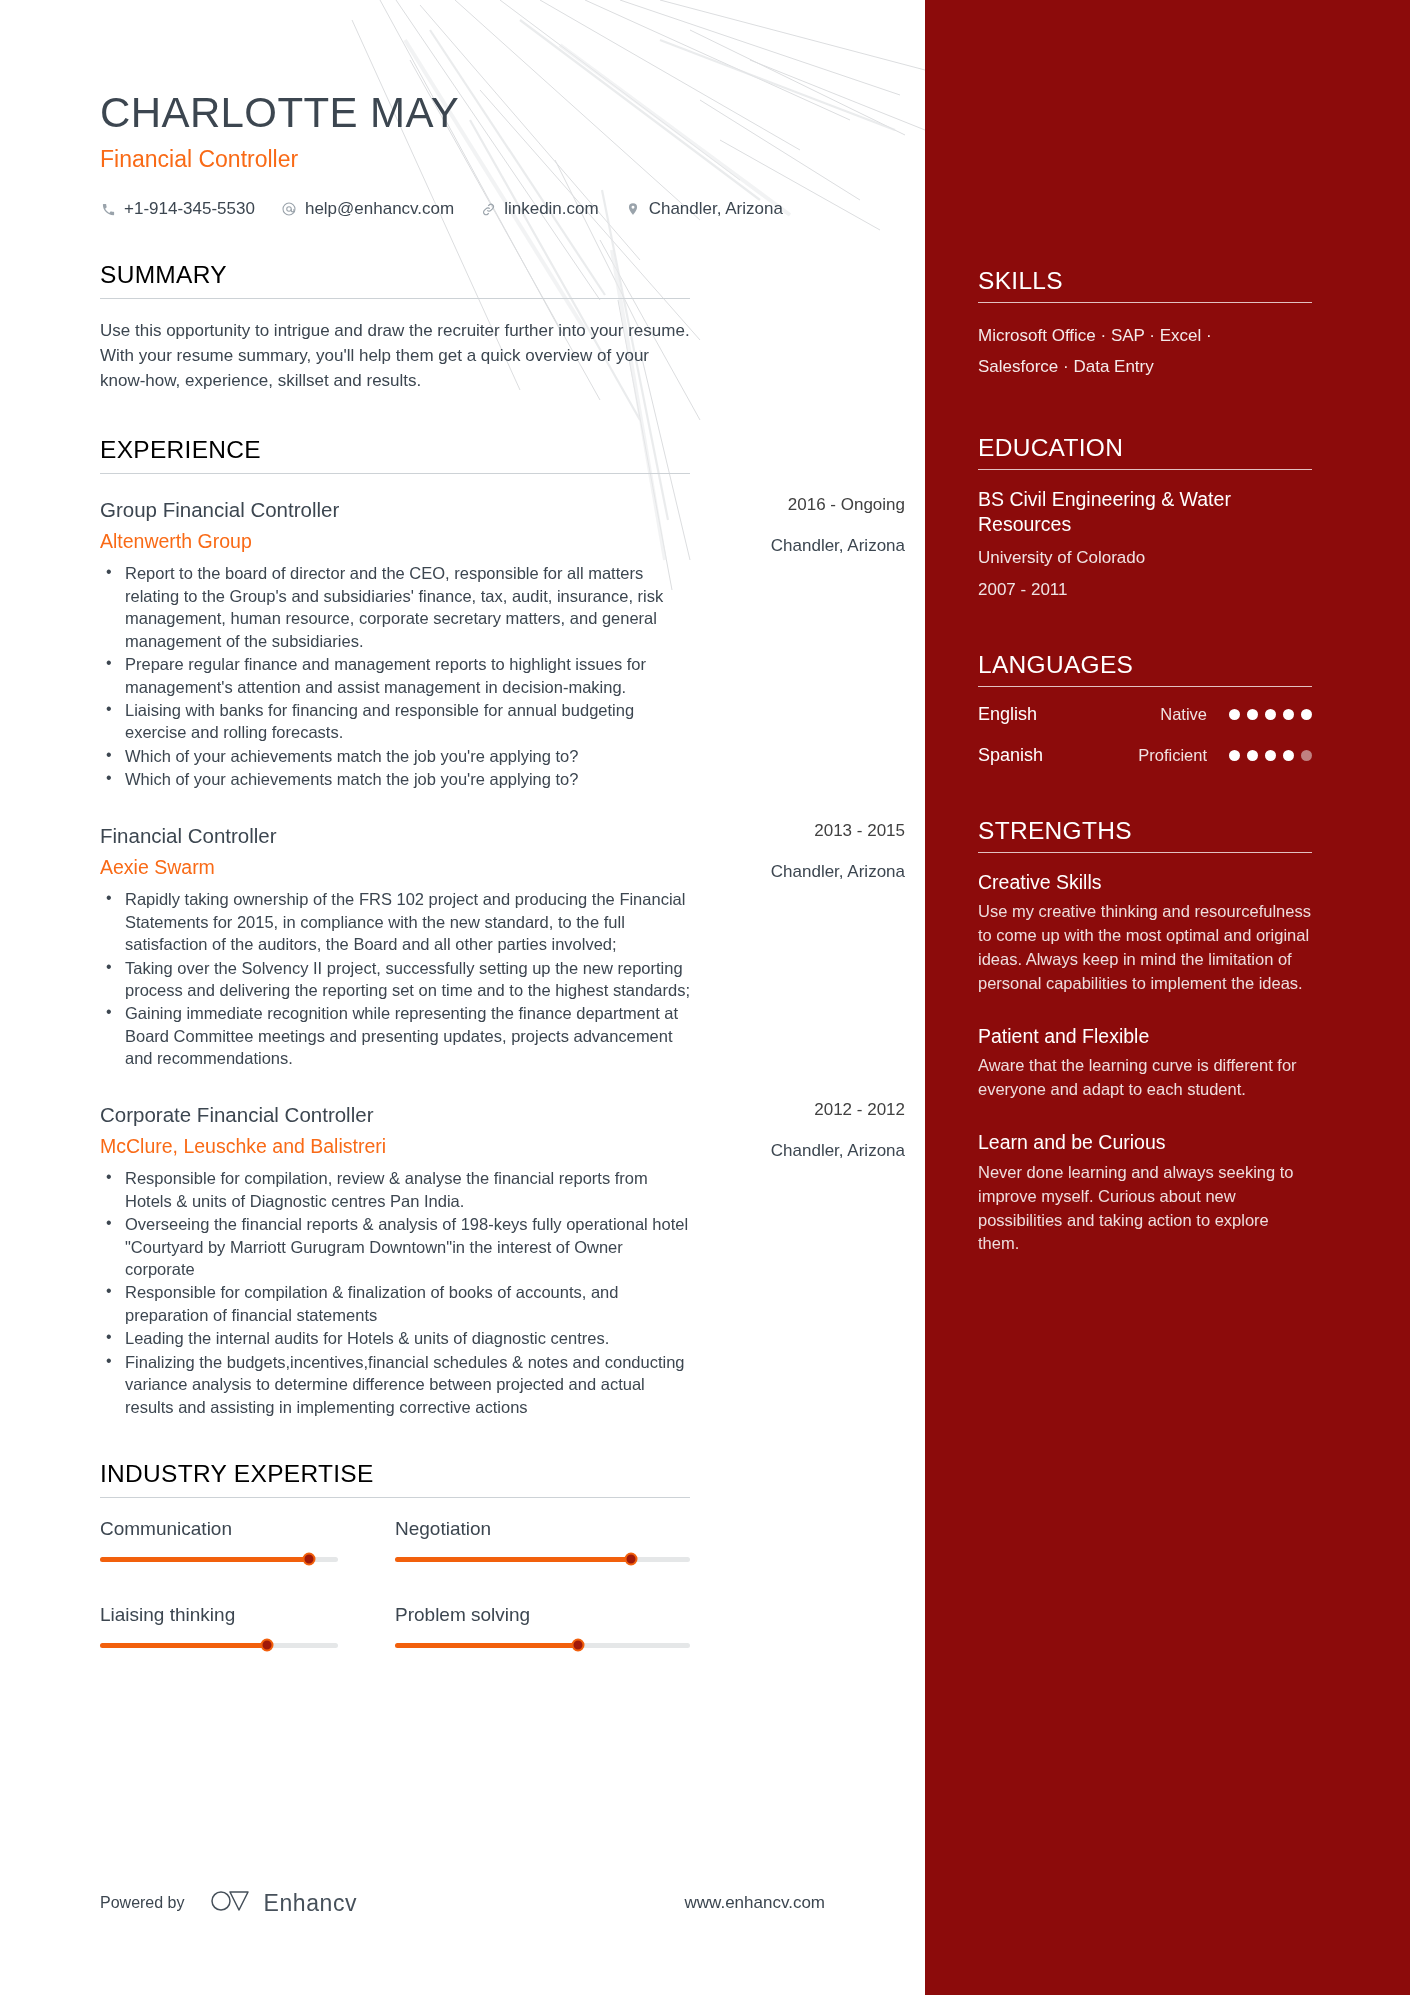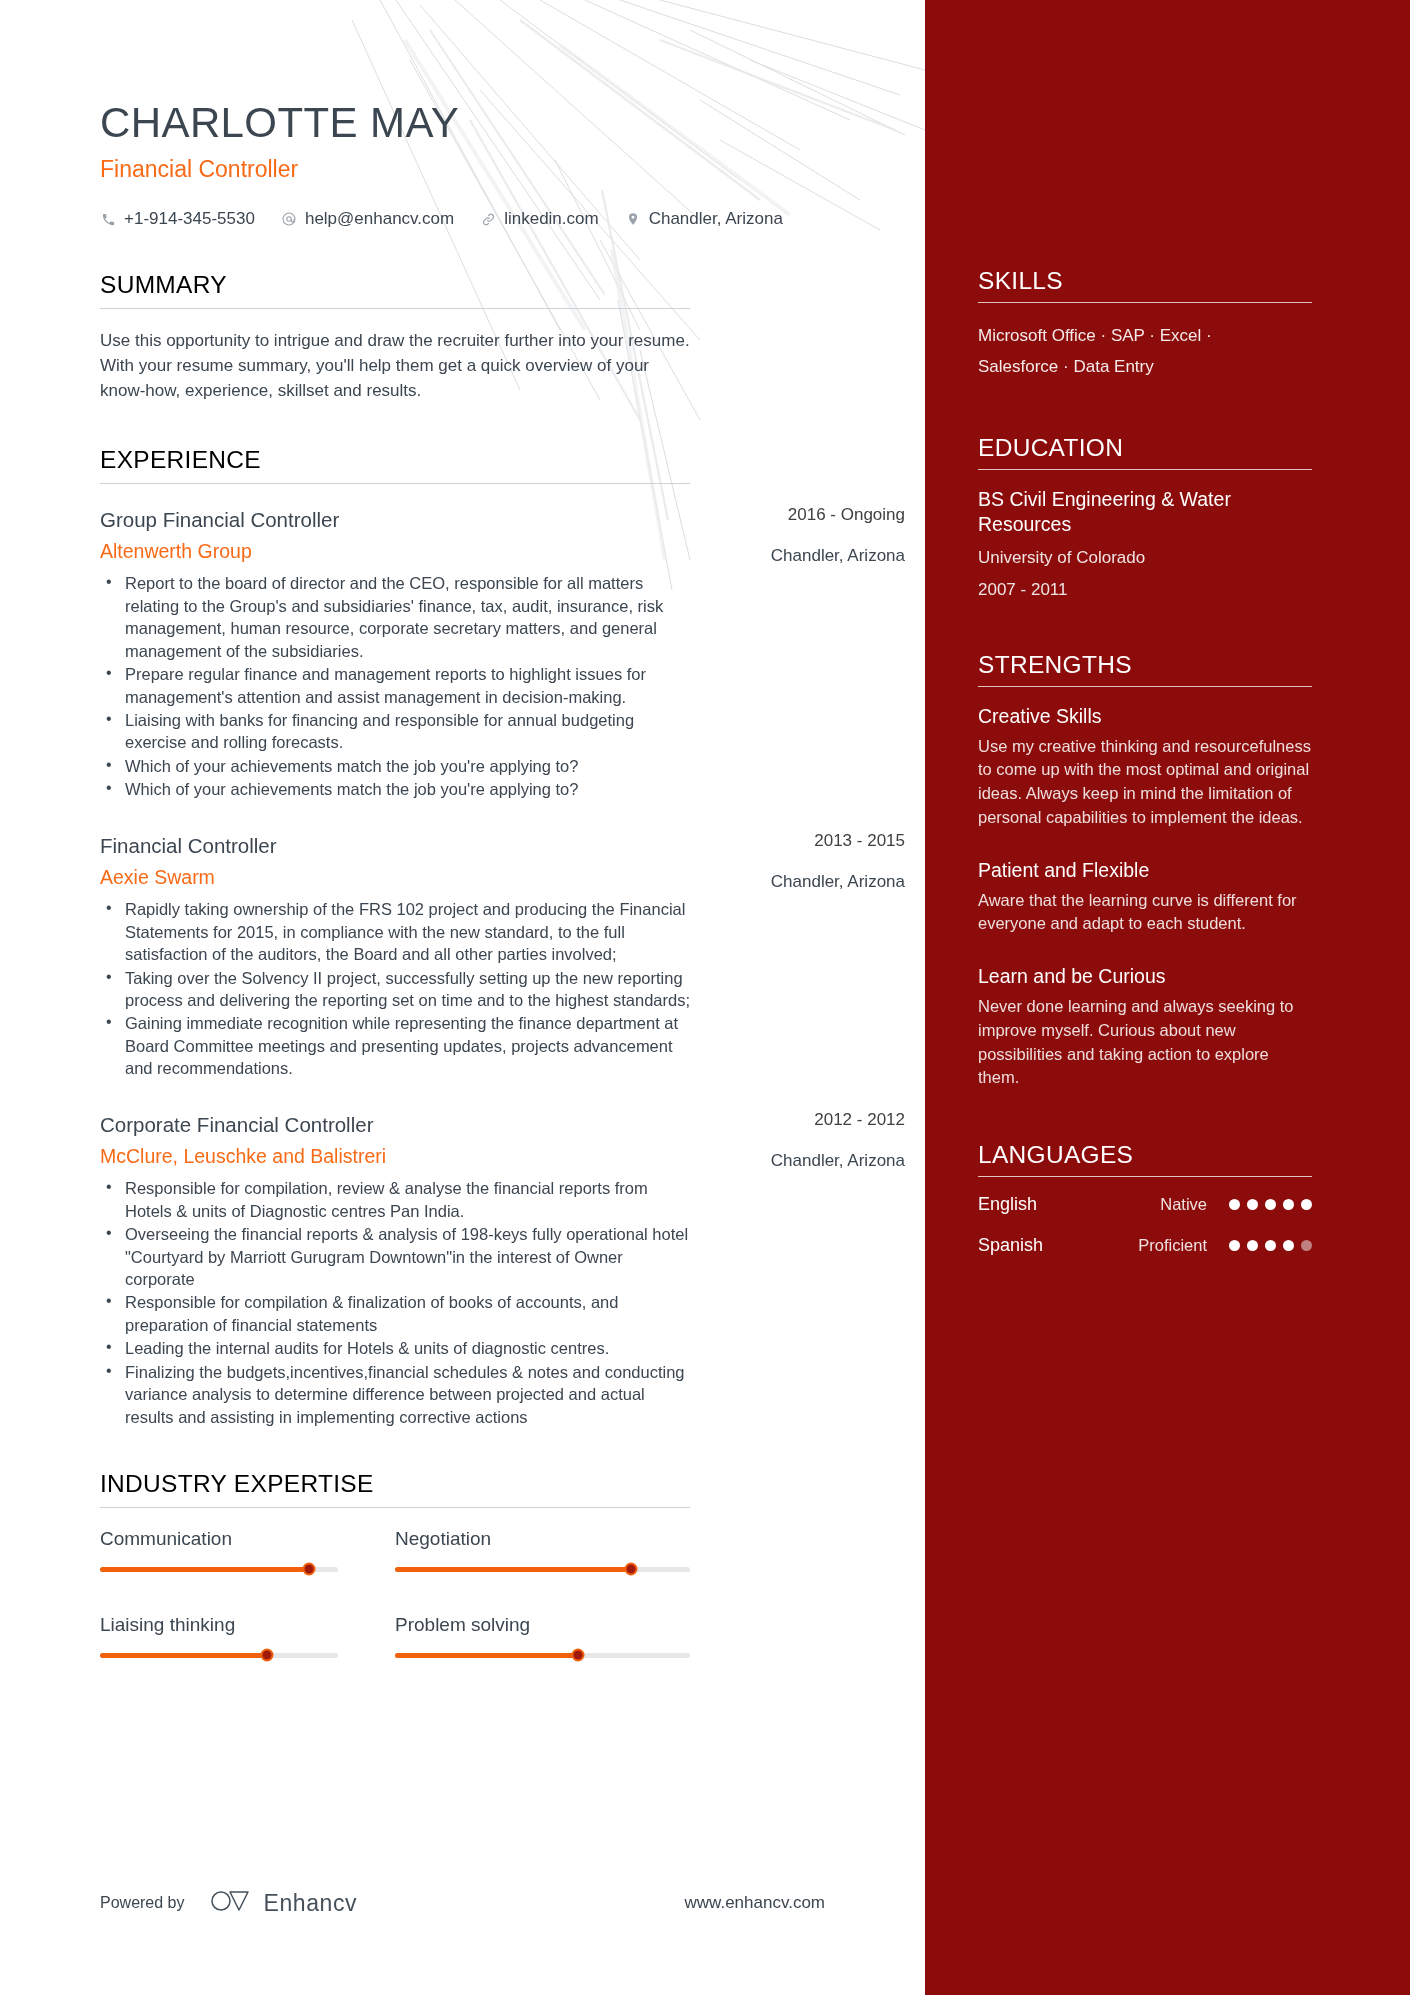--- a/index.html
+++ b/index.html
@@ -118,21 +118,21 @@
     background: #ffffff;
   }
   .dot.off { background: #c08080; }
 
   
   .main {
     position: absolute;
     top: 0; left: 0;
     width: 925px;
     box-sizing: border-box;
-    padding: 10px 0 0 100px;
+    padding: 0 0 0 100px;
   }
 
   .name {
     margin: 92px 0 0 0;
     font-size: 42px;
     font-weight: 400;
     letter-spacing: 0.4px;
     color: #3c4650;
     line-height: 1;
   }
@@ -369,38 +369,20 @@
 
       <section class="side-block">
         <h2 class="side-sec-title">EDUCATION</h2>
         <div class="side-rule"></div>
         <div class="edu-degree">BS Civil Engineering &amp; Water Resources</div>
         <div class="edu-school">University of Colorado</div>
         <div class="edu-date">2007 - 2011</div>
       </section>
 
       <section class="side-block">
-        <h2 class="side-sec-title">STRENGTHS</h2>
-        <div class="side-rule"></div>
-
-        <div class="strength">
-          <div class="strength-title">Creative Skills</div>
-          <div class="strength-text">Use my creative thinking and resourcefulness to come up with the most optimal and original ideas. Always keep in mind the limitation of personal capabilities to implement the ideas.</div>
-        </div>
-        <div class="strength">
-          <div class="strength-title">Patient and Flexible</div>
-          <div class="strength-text">Aware that the learning curve is different for everyone and adapt to each student.</div>
-        </div>
-        <div class="strength">
-          <div class="strength-title">Learn and be Curious</div>
-          <div class="strength-text">Never done learning and always seeking to improve myself. Curious about new possibilities and taking action to explore them.</div>
-        </div>
-      </section>
-
-      <section class="side-block">
         <h2 class="side-sec-title">LANGUAGES</h2>
         <div class="side-rule"></div>
 
         <div class="lang-row">
           <div class="lang-name">English</div>
           <div class="lang-level">Native</div>
           <div class="dots">
               <span class="dot"></span>
               <span class="dot"></span>
               <span class="dot"></span>
@@ -412,20 +394,38 @@
         <div class="lang-row">
           <div class="lang-name">Spanish</div>
           <div class="lang-level">Proficient</div>
           <div class="dots">
               <span class="dot"></span>
               <span class="dot"></span>
               <span class="dot"></span>
               <span class="dot"></span>
               <span class="dot off"></span>
             </div>
+        </div>
+      </section>
+
+      <section class="side-block">
+        <h2 class="side-sec-title">STRENGTHS</h2>
+        <div class="side-rule"></div>
+
+        <div class="strength">
+          <div class="strength-title">Creative Skills</div>
+          <div class="strength-text">Use my creative thinking and resourcefulness to come up with the most optimal and original ideas. Always keep in mind the limitation of personal capabilities to implement the ideas.</div>
+        </div>
+        <div class="strength">
+          <div class="strength-title">Patient and Flexible</div>
+          <div class="strength-text">Aware that the learning curve is different for everyone and adapt to each student.</div>
+        </div>
+        <div class="strength">
+          <div class="strength-title">Learn and be Curious</div>
+          <div class="strength-text">Never done learning and always seeking to improve myself. Curious about new possibilities and taking action to explore them.</div>
         </div>
       </section>
 
     </div>
   </aside>
 
   <main class="main">
 
     <h1 class="name">CHARLOTTE MAY</h1>
     <div class="job-title">Financial Controller</div>

